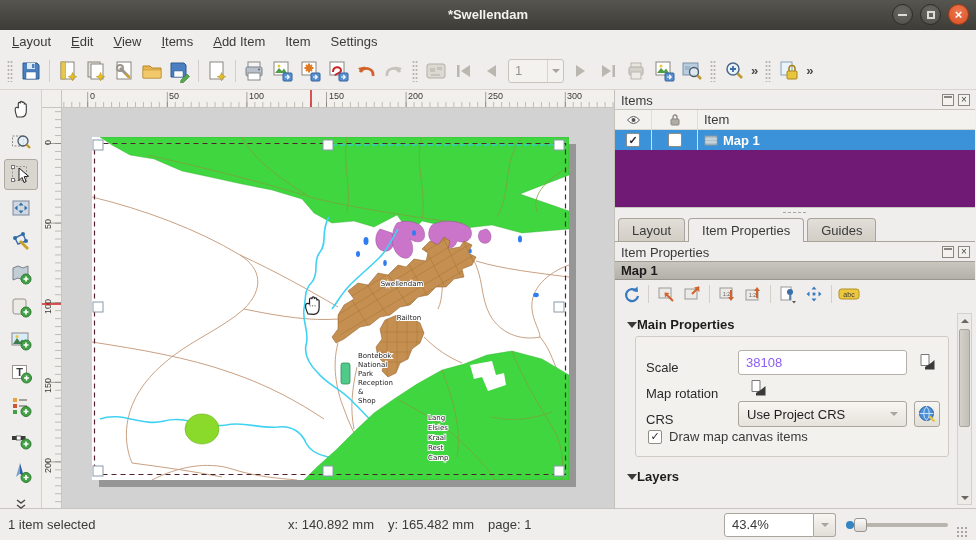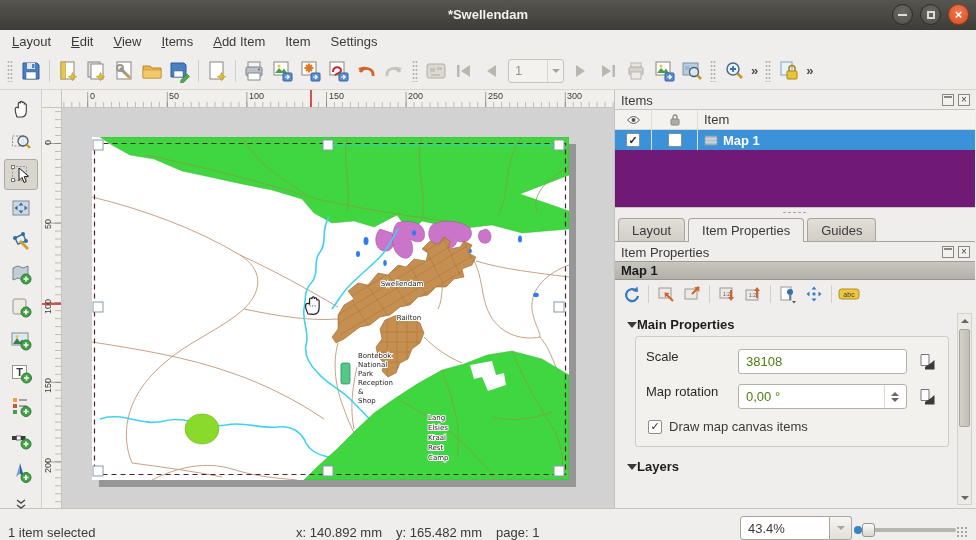--- a/index.html
+++ b/index.html
@@ -79,43 +79,43 @@
   .map1hdr { height:19px; background:linear-gradient(#c9c5bf,#b3afa9); border-top:1px solid #a19d97; border-bottom:1px solid #98948e;
              font-weight:bold; display:flex; align-items:center; padding:0 6px; color:#1c1c1c; flex:none; }
   .iptb { height:27px; display:flex; align-items:center; padding:0 4px; gap:2px; flex:none; }
   .ibtn { width:24px; height:24px; display:flex; align-items:center; justify-content:center; border-radius:3px; flex:none; }
   .isep { width:1px; height:18px; background:#d2cec8; margin:0 3px; }
 
   .scrollarea { flex:1; position:relative; padding:8px 24px 0 8px; overflow:hidden; }
   .sec { display:flex; align-items:center; font-weight:bold; margin:2px 0 4px 4px; color:#1c1c1c; }
   .sec .tri { width:0; height:0; border-left:5px solid transparent; border-right:5px solid transparent; border-top:6px solid #3a3a3a; }
   .groupbox { border:1px solid #cfcbc5; border-radius:3px; background:#f3f1ee; margin:4px 2px 12px 12px; padding:12px 8px 4px 10px; }
-  .frow { display:flex; align-items:flex-start; margin-bottom:9px; }
+  .frow { display:flex; align-items:flex-end; }
   .flabel { width:92px; color:#2a2a2a; flex:none; }
   .field { flex:1; height:25px; background:#fff; border:1px solid #b4b0aa; border-radius:3px;
-           display:flex; align-items:center; padding:0 7px; color:#4d7c0f; }
+           display:flex; align-items:center; padding:0 7px; color:#8b5cf6; }
   .spin { margin-left:auto; display:flex; flex-direction:column; justify-content:center; gap:2px; padding-left:6px; border-left:1px solid #dcd8d2; height:100%; }
   .tri-up-s { width:0; height:0; border-left:4px solid transparent; border-right:4px solid transparent; border-bottom:4px solid #6a6660; }
   .tri-dn-s { width:0; height:0; border-left:4px solid transparent; border-right:4px solid transparent; border-top:4px solid #6a6660; }
   .combo { flex:1; height:26px; border:1px solid #aaa69e; border-radius:3px; background:linear-gradient(#f8f6f2,#e6e2dc);
            display:flex; align-items:center; padding:0 8px; color:#1e1e1e; }
   .combo .tri-dn { margin-left:auto; }
   .sqbtn { width:26px; height:26px; margin-left:7px; border:1px solid #aaa69e; border-radius:3px;
            background:linear-gradient(#f8f6f2,#e2ded8); display:flex; align-items:center; justify-content:center; flex:none; }
   .ddbtn { background:none; border:none; }
   .cbrow { display:flex; align-items:center; gap:7px; margin:2px 0 8px 2px; }
 
   .vscroll { position:absolute; right:3px; top:6px; bottom:3px; width:15px; background:#edebe7; border:1px solid #d4d0ca; }
   .vs-arrow { height:13px; display:flex; align-items:center; justify-content:center; }
   .vs-thumb { position:absolute; left:1px; right:1px; top:15px; height:98px; background:linear-gradient(90deg,#d4d0ca,#c2beb8);
               border:1px solid #a8a49e; border-radius:2px; }
   .vs-bot { position:absolute; bottom:0; left:0; right:0; }
 
   
-  .statusbar { height:32px; border-top:1px solid #c8c4be; display:flex; align-items:flex-end; padding:0 8px; background:#f0eeec; }
+  .statusbar { height:32px; border-top:1px solid #c8c4be; display:flex; align-items:center; padding:0 8px; gap:8px; background:#f0eeec; }
   .sb-left { flex:none; }
   .sb-center { flex:1; display:flex; justify-content:center; gap:14px; }
   .zoombox { width:112px; height:24px; display:flex; flex:none; }
   .zoombox .zf { flex:1; background:#fff; border:1px solid #aaa69e; border-radius:3px 0 0 3px; display:flex; align-items:center; padding-left:7px; }
   .zoombox .zb { width:22px; border:1px solid #aaa69e; border-left:none; border-radius:0 3px 3px 0;
                  background:linear-gradient(#f8f6f2,#e2ded8); display:flex; align-items:center; justify-content:center; }
   .slider { width:104px; height:20px; position:relative; flex:none; }
   .slider .groove { position:absolute; left:8px; right:0; top:8px; height:4px; background:#b8b4ae; border-radius:2px; }
   .slider .dotv { position:absolute; left:2px; top:6px; width:8px; height:8px; border-radius:50%; background:#3584c4; }
   .slider .knob { position:absolute; left:10px; top:3px; width:13px; height:14px; border-radius:3px;
@@ -755,31 +755,38 @@
             </div>
           <div class="sqbtn ddbtn">
             <svg width="20" height="20">
                 <path d="M4,2.5 h8 v11 h-8 z" fill="#fff" stroke="#777"></path>
                 <path d="M8,17.5 h9.5 v-9.5 l-3.5,3 -6,4 z" fill="#3a3a3a"></path>
               </svg>
           </div>
         </div>
         <div class="frow">
           <span class="flabel">Map rotation</span>
-          <div class="field">
-            <span>0,00 °</span>
-            <span class="spin">
-                <span class="tri-up-s"></span>
-                <span class="tri-dn-s"></span>
-              </span>
-          </div>
           <div class="sqbtn ddbtn">
             <svg width="20" height="20">
                 <path d="M4,2.5 h8 v11 h-8 z" fill="#fff" stroke="#777"></path>
                 <path d="M8,17.5 h9.5 v-9.5 l-3.5,3 -6,4 z" fill="#3a3a3a"></path>
+              </svg>
+          </div>
+        </div>
+        <div class="frow">
+          <span class="flabel">CRS</span>
+          <div class="combo">
+            <span>Use Project CRS</span>
+            <span class="tri-dn"></span>
+          </div>
+          <div class="sqbtn">
+            <svg width="20" height="20">
+                <circle cx="9.5" cy="9.5" r="7" fill="#4a90d9" stroke="#2a60a0"></circle>
+                <path d="M2.5,9.5 h14 M9.5,2.5 a10,10 0 0 1 0,14 M9.5,2.5 a10,10 0 0 0 0,14" stroke="#d8e8f8" stroke-width="0.9" fill="none"></path>
+                <path d="M12.5,12.5 l5,5" stroke="#e8c63c" stroke-width="2.4"></path>
               </svg>
           </div>
         </div>
         <div class="cbrow">
           <span class="cb">✓</span>
           <span>Draw map canvas items</span>
         </div>
       </div>
       <div class="sec">
         <span class="tri"></span>

